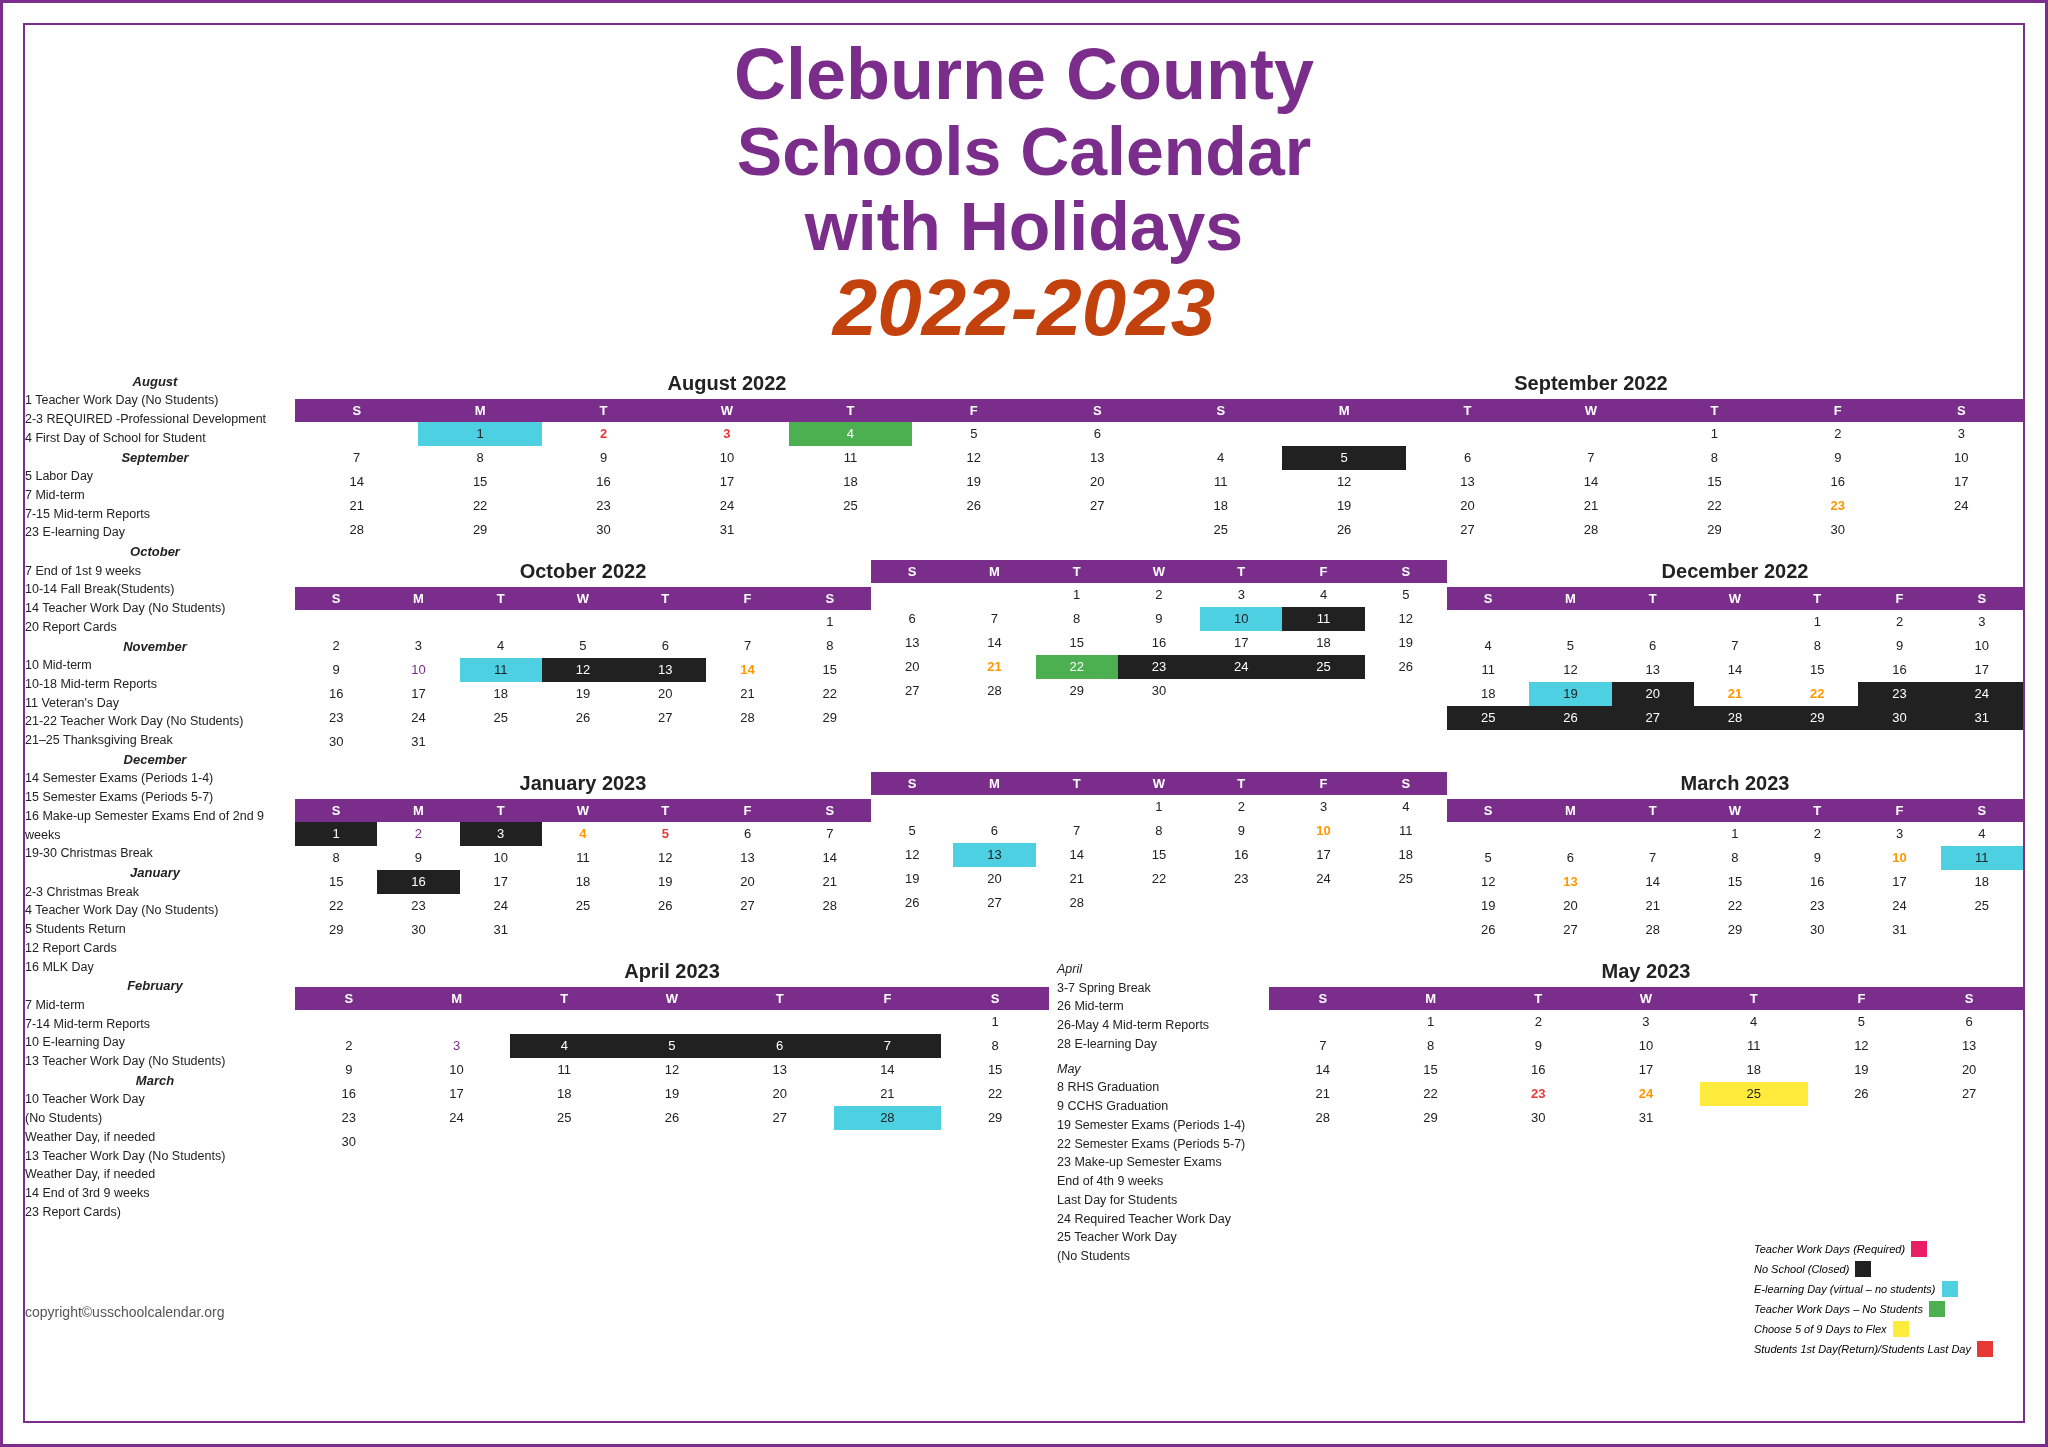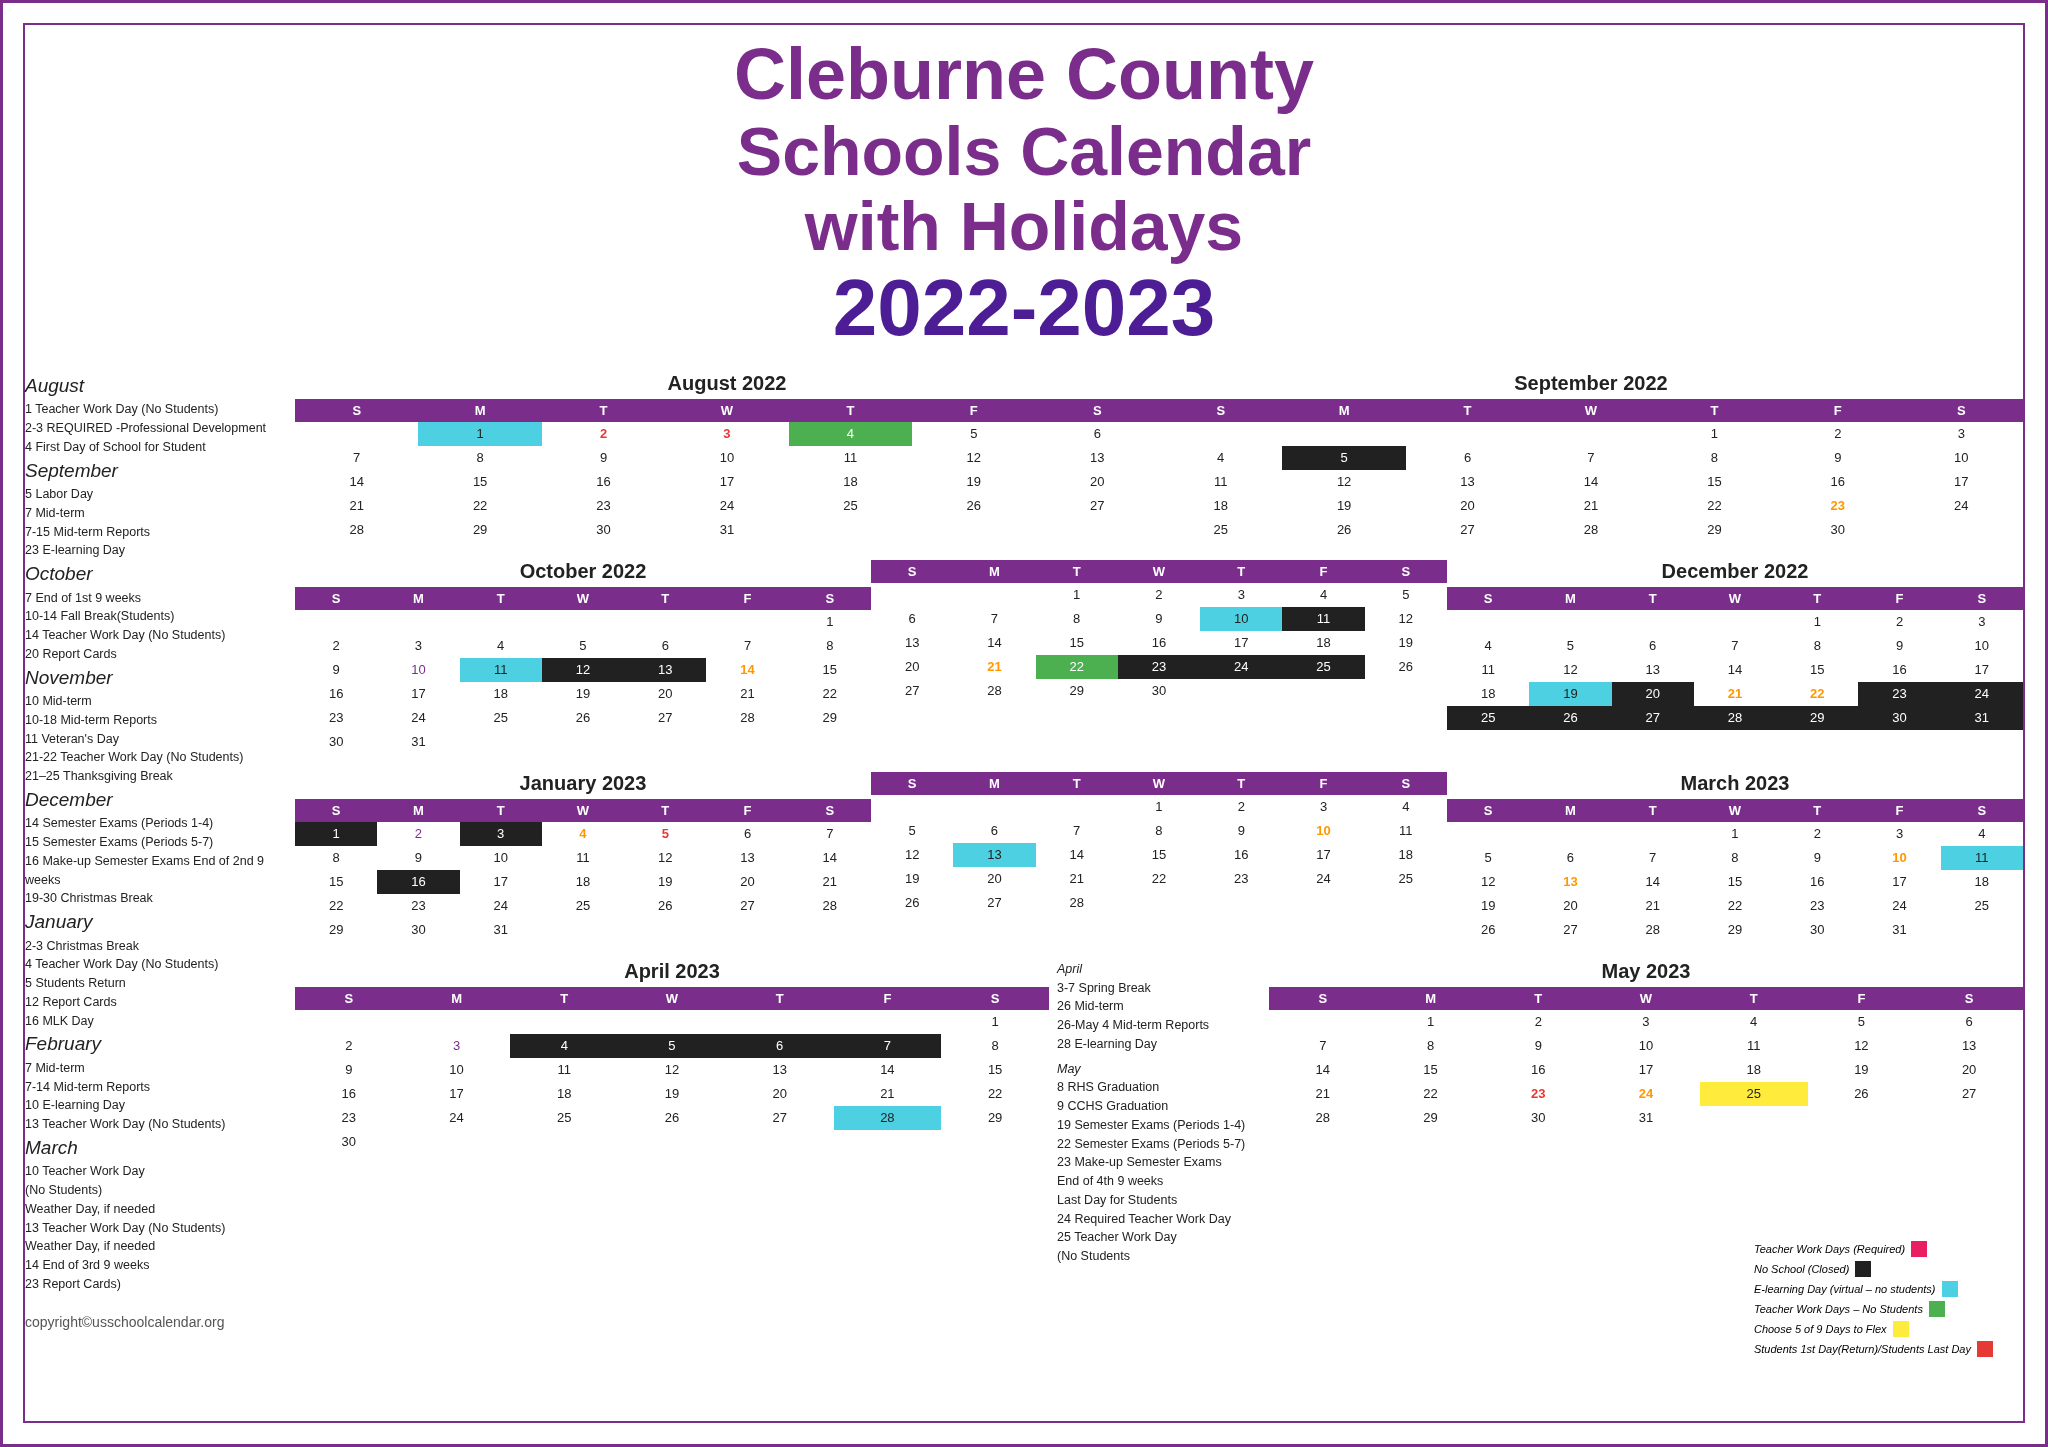--- a/index.html
+++ b/index.html
@@ -33,41 +33,43 @@
     }
     .title-sub {
       font-size: 68px;
       font-weight: bold;
       color: #7b2d8b;
       line-height: 1.1;
     }
     .title-year {
       font-size: 80px;
       font-weight: bold;
-      color: #4c1d95;
+      color: #c2410c;
       line-height: 1.1;
+      font-style: italic;
     }
 
     
     .main-content {
       display: flex;
       width: 100%;
     }
     .left-sidebar {
       width: 270px;
       flex-shrink: 0;
       font-size: 13px;
       line-height: 1.5;
       color: #222;
       padding-right: 10px;
     }
     .left-sidebar .month-header {
       font-style: italic;
-      font-weight: normal;
-      font-size: 19px;
+      font-weight: bold;
+      font-size: 13px;
+      text-align: center;
     }
     .left-sidebar .event-item {
       font-size: 12.5px;
     }
 
     .calendars-section {
       flex: 1;
     }
 
     

